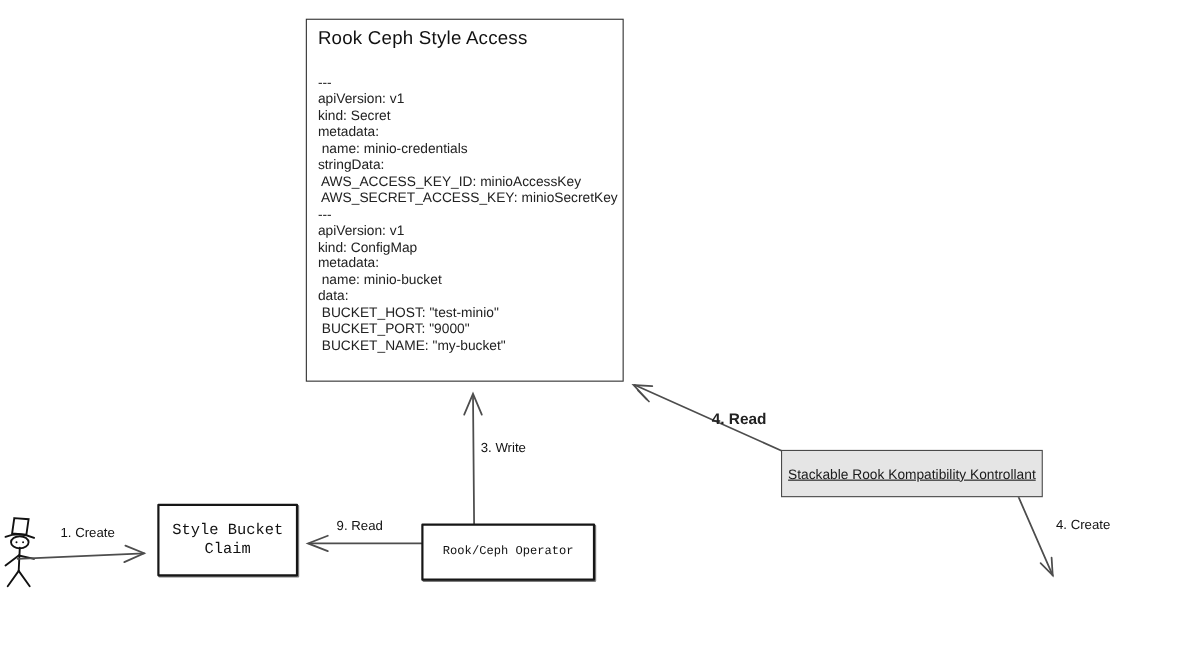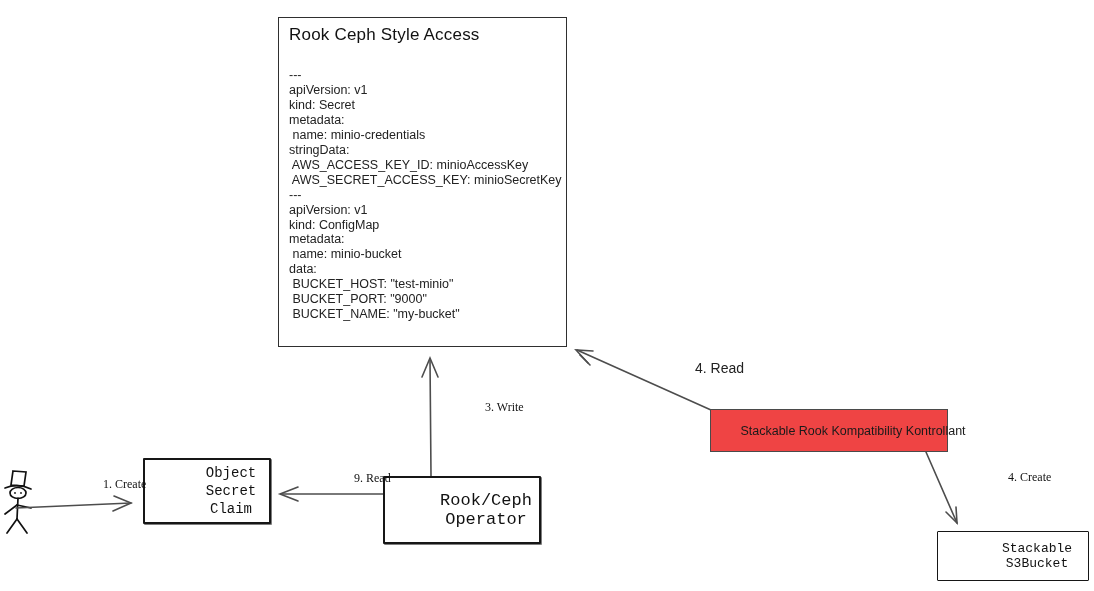--- a/index.html
+++ b/index.html
@@ -4,21 +4,21 @@
 <style>
   html,body{margin:0;padding:0;background:#ffffff;}
   #canvas{
     position:relative;
     width:1094px;height:591px;
     background:#ffffff;
     font-family:"Liberation Sans", sans-serif;
     color:#1a1a1a;
     overflow:hidden;
   }
-  .abs{position:absolute;padding-left:48px;}
+  .abs{position:absolute;}
   svg.layer{position:absolute;left:0;top:0;width:1094px;height:591px;pointer-events:none;}
 
   
   .main-box{
     left:278px;top:17px;width:289px;height:330px;
     border:1.6px solid #2f2f2f;background:#ffffff;box-sizing:border-box;
   }
   .main-box .title{
     position:absolute;left:10px;top:7px;
     font-size:17px;color:#111;letter-spacing:.2px;
@@ -30,41 +30,41 @@
   }
 
   
   .mono-box{
     border:2px solid #161616;background:#ffffff;box-sizing:border-box;
     display:flex;align-items:center;justify-content:center;
     font-family:"Liberation Mono","DejaVu Sans Mono",monospace;
     color:#111;text-align:center;border-radius:1px;
   }
   .obc-box{left:143px;top:458px;width:128px;height:66px;font-size:14px;line-height:18px;white-space:pre-line;box-shadow:1px 1px 0 0 rgba(20,20,20,.55);}
-  .op-box{left:383px;top:476px;width:158px;height:68px;font-size:17px;box-shadow:1px 1px 0 0 rgba(20,20,20,.55);}
+  .op-box{left:383px;top:476px;width:158px;height:52px;font-size:11px;box-shadow:1px 1px 0 0 rgba(20,20,20,.55);}
   .s3-box{left:937px;top:531px;width:152px;height:50px;font-size:13px;border-width:1.5px;}
 
   
   .srkk-box{
     left:710px;top:409px;width:238px;height:43px;
-    border:1.6px solid #4a4a4a;background:#ef4444;box-sizing:border-box;
+    border:1.6px solid #4a4a4a;background:#e5e5e5;box-sizing:border-box;
     display:flex;align-items:center;justify-content:center;
-    font-size:12.5px;color:#1a1a1a;text-align:center;white-space:nowrap;
+    font-size:12.5px;color:#1a1a1a;text-align:center;white-space:nowrap;text-decoration:underline;
   }
 
   
   .edge-label-mono{
-    font-family:Liberation Serif, serif;
+    font-family:Liberation Sans, sans-serif;
     font-size:12px;color:#111;white-space:nowrap;
   }
   .edge-label-sans{font-size:14px;color:#222;white-space:nowrap;}
   .l1{left:55px;top:477px;}
   .l2{left:306px;top:471px;}
   .l3{left:437px;top:400px;}
-  .l4{left:647px;top:360px;}
+  .l4{left:647px;top:372px;font-weight:bold;}
   .l5{left:960px;top:470px;}
 </style>
 </head>
 <body>
 
 <div id="canvas">
 
   <svg class="layer" viewBox="0 0 1094 591" fill="none" stroke="#4d4d4d" stroke-width="1.6" stroke-linecap="round">
 
     <g stroke="#111" stroke-width="1.7">
@@ -122,35 +122,32 @@
 kind: ConfigMap
 metadata:
  name: minio-bucket
 data:
  BUCKET_HOST: "test-minio"
  BUCKET_PORT: "9000"
  BUCKET_NAME: "my-bucket"</div>
   </div>
 
   <div class="abs mono-box obc-box">
-    <span>Object Secret
+    <span>Style Bucket
 Claim</span>
   </div>
 
   <div class="abs mono-box op-box">
     <span>Rook/Ceph Operator</span>
   </div>
 
   <div class="abs srkk-box">
     <span>Stackable Rook Kompatibility Kontrollant</span>
   </div>
 
-  <div class="abs mono-box s3-box">
-    <span>Stackable S3Bucket</span>
-  </div>
 
   <div class="abs edge-label-mono l1">1. Create</div>
   <div class="abs edge-label-mono l2">9. Read</div>
   <div class="abs edge-label-mono l3">3. Write</div>
   <div class="abs edge-label-sans l4">4. Read</div>
   <div class="abs edge-label-mono l5">4. Create</div>
 
 </div>
 
 </body></html>

